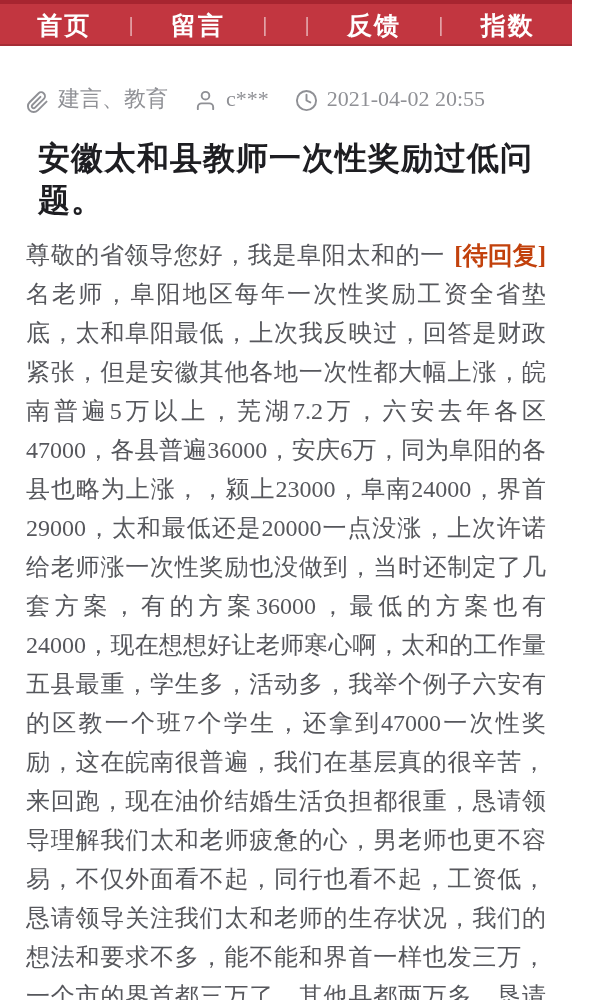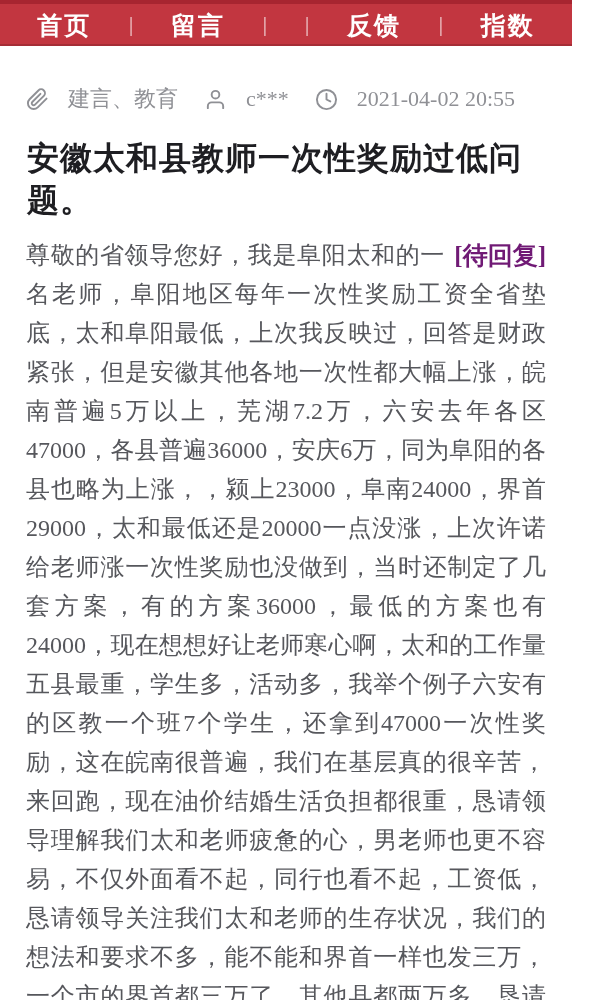--- a/index.html
+++ b/index.html
@@ -41,54 +41,54 @@
   .content { padding: 0 26px; }
   .meta-row {
     margin-top: 38px;
     display: flex;
     align-items: center;
     color: #8f9095;
     font-size: 22px;
   }
   .meta-group {
     display: inline-flex;
-    align-items: center;
-    gap: 19px;
+    align-items: flex-end;
+    gap: 9px;
     margin-right: 26px;
     white-space: nowrap;
   }
   .icon {
     width: 23px;
     height: 23px;
     stroke: #8f9095;
     fill: none;
     stroke-width: 2;
     stroke-linecap: round;
     stroke-linejoin: round;
     flex: 0 0 auto;
   }
   .title {
-    margin: 24px 0 0 1px;
+    margin: 24px 0 0 12px;
     font-family: "Liberation Sans", sans-serif;
     font-weight: bold;
     font-size: 32px;
     line-height: 1.3;
     color: #1e1e22;
     letter-spacing: 1px;
   }
   .body-text {
     margin: 15px 0 0 0;
     font-size: 24px;
     line-height: 39px;
     color: #56575c;
     text-align: justify;
   }
   .badge {
     float: right;
-    color: #701a75;
+    color: #c2410c;
     font-weight: bold;
     font-size: 25px;
     margin-left: 10px;
     white-space: nowrap;
   }
 </style>
 </head>
 <body>
 
 <div class="page">

